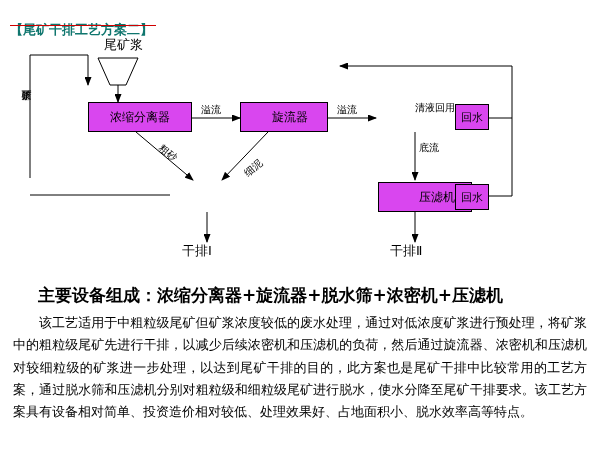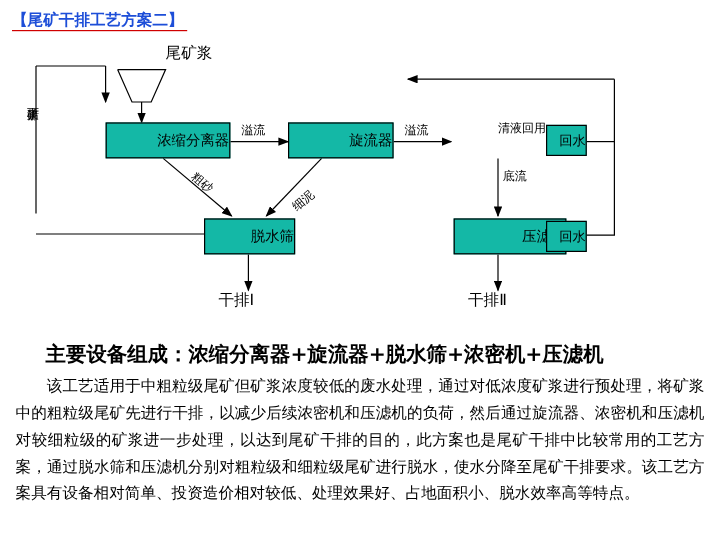--- a/index.html
+++ b/index.html
@@ -13,24 +13,24 @@
     position: relative;
     font-family: "DejaVu Sans", "Liberation Sans", sans-serif;
     color: #000000;
     overflow: hidden;
   }
 
   
   #title {
     position: absolute;
     left: 10px;
-    top: 8px;
+    top: 21px;
     font-size: 13px;
     font-weight: bold;
-    color: #1d4ed8;
+    color: #0f766e;
     letter-spacing: 0px;
     white-space: nowrap;
   }
   #title-underline {
     position: absolute;
     left: 10px;
     top: 25px;
     width: 146px;
     height: 1px;
     background: #d00000;
@@ -46,26 +46,26 @@
   }
   #diagram svg {
     position: absolute;
     left: 0;
     top: 0;
   }
 
   .box {
     position: absolute;
     border: 1px solid #000000;
-    background: #14b8a6;
+    background: #d946ef;
     font-size: 12px;
     line-height: 1;
     display: flex;
     align-items: center;
-    justify-content: flex-end;
+    justify-content: center;
     white-space: nowrap;
     box-sizing: border-box;
   }
 
   .lbl {
     position: absolute;
     font-size: 11px;
     white-space: nowrap;
     line-height: 1.1;
   }
@@ -162,33 +162,30 @@
 
   <div class="box" style="left:240px; top:72px; width:88px;  height:30px;padding-left:12px;">
     <span>旋流器</span>
   </div>
 
 
   <div class="box" style="left:455px; top:74px; width:34px; height:26px; font-size:11px;">
     <span>回水</span>
   </div>
 
-  <div class="box" style="left:170px; top:152px; width:76px; height:30px;">
-    <span>脱水筛</span>
-  </div>
 
   <div class="box" style="left:378px; top:152px; width:94px; height:30px;padding-left:24px;">
     <span>压滤机</span>
   </div>
 
   <div class="box" style="left:455px; top:154px; width:34px; height:26px; font-size:11px;">
     <span>回水</span>
   </div>
 
-  <div class="lbl" style="left:104px; top:8px; font-size:13px;margin-left:34px;">尾矿浆</div>
+  <div class="lbl" style="left:104px; top:8px; font-size:13px;">尾矿浆</div>
 
   <div class="lbl small" style="left:415px; top:28px;margin-top:44px;">清液回用</div>
 
   <div class="lbl small vert" style="left:21px; top:52px;">筛下矿浆</div>
 
   <div class="lbl small" style="left:201px; top:74px;">溢流</div>
 
   <div class="lbl small" style="left:337px; top:74px;">溢流</div>
 
   <div class="lbl small rot-a" style="left:164px; top:112px;">粗砂</div>

